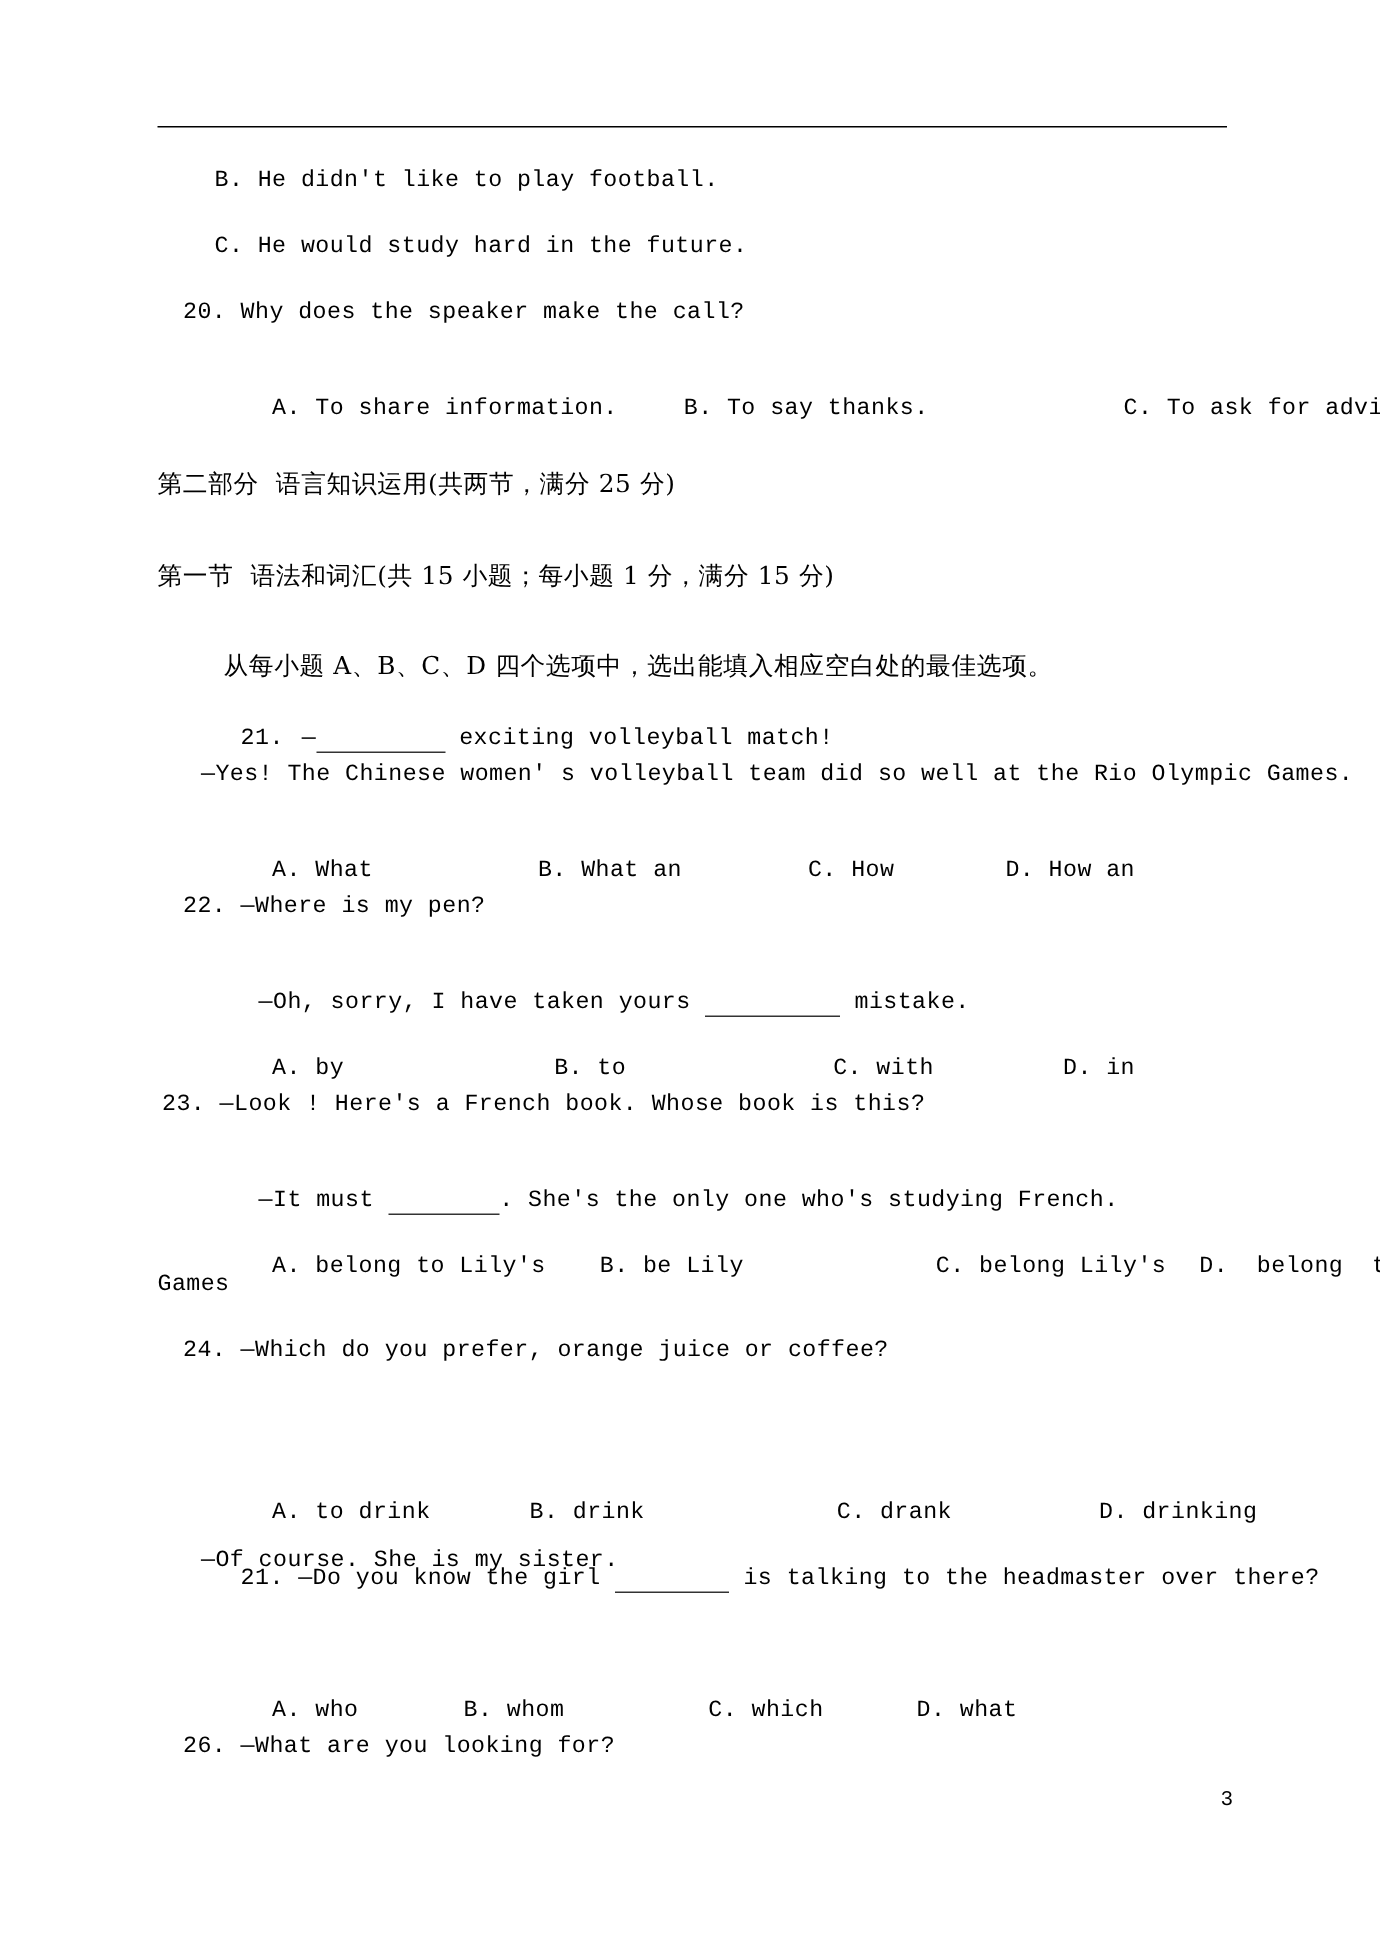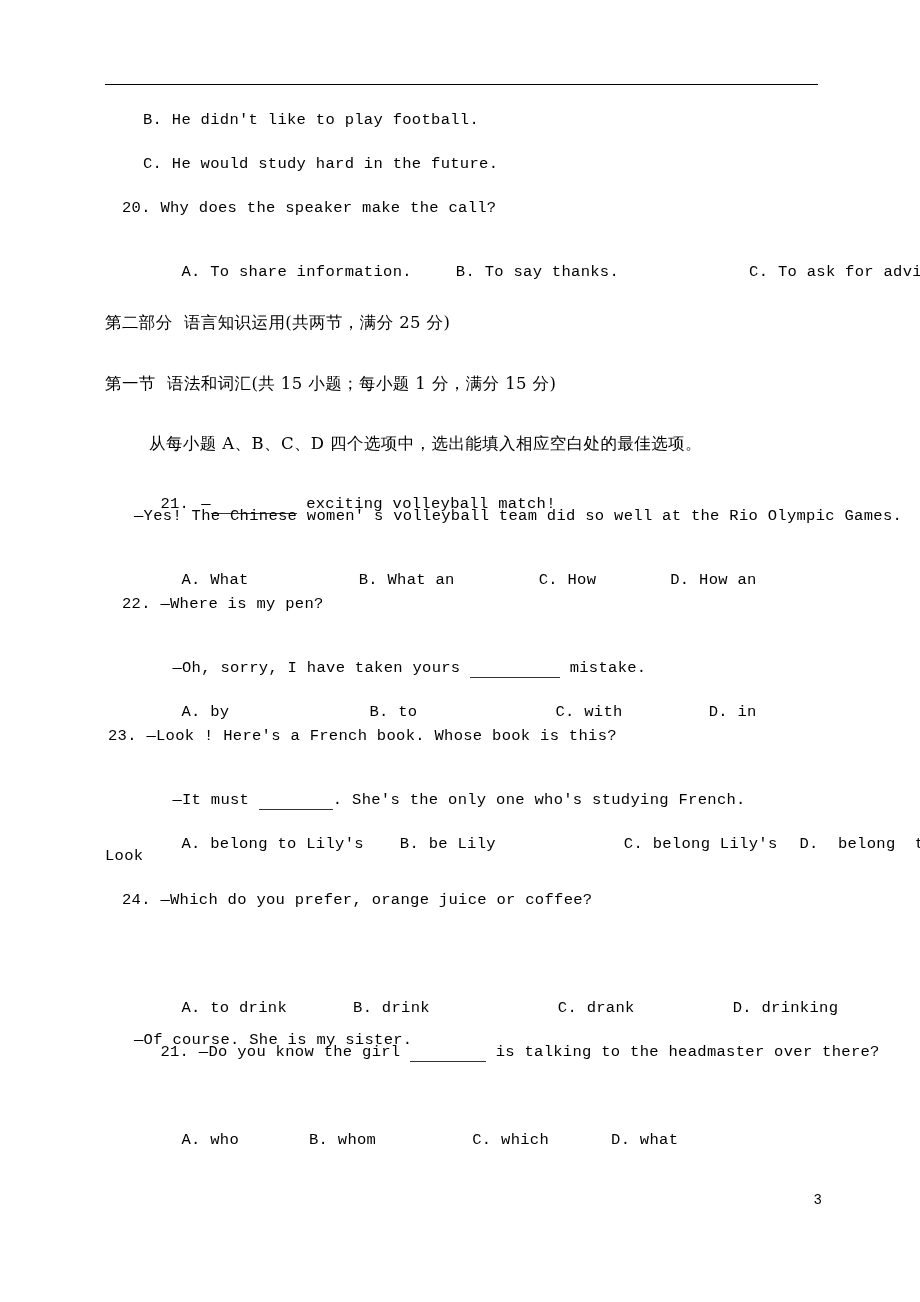--- a/index.html
+++ b/index.html
@@ -96,21 +96,21 @@
   <div class="line" style="left:143px; top:242px;">
     <span>A. To share information.</span><span style="display:inline-block;width:44px;"></span><span>B. To say thanks.</span><span style="display:inline-block;width:130px;"></span><span>C. To ask for advice.</span>
   </div>
 
   <div class="line cn" style="left:105px; top:313px;text-align:right;">第二部分  语言知识运用(共两节，满分 25 分)</div>
 
   <div class="line cn" style="left:105px; top:374px;">第一节  语法和词汇(共 15 小题；每小题 1 分，满分 15 分)</div>
 
   <div class="line cn-sub" style="left:149px; top:418px;margin-top:16px;">从每小题 A、B、C、D 四个选项中，选出能填入相应空白处的最佳选项。</div>
 
-  <div class="line" style="left:122px; top:474px;">
+  <div class="line" style="left:122px; top:462px;">
     <span>21.</span><span style="display:inline-block;width:12px;"></span><span class="dash">—</span><span class="blank w1"></span><span> exciting volleyball match!</span>
   </div>
 
   <div class="line" style="left:134px; top:506px;">—Yes! The Chinese women' s volleyball team did so well at the Rio Olympic Games.</div>
 
   <div class="line" style="left:143px; top:550px;">
     <span>A. What</span><span style="display:inline-block;width:110px;"></span><span>B. What an</span><span style="display:inline-block;width:84px;"></span><span>C. How</span><span style="display:inline-block;width:74px;"></span><span>D. How an</span>
   </div>
 
   <div class="line" style="left:122px; top:594px;">22. —Where is my pen?</div>
@@ -126,35 +126,36 @@
   <div class="line" style="left:108px; top:726px;">23. —Look ! Here's a French book. Whose book is this?</div>
 
   <div class="line" style="left:134px; top:770px;">
     <span>—It must </span><span class="blank w3"></span><span>. She's the only one who's studying French.</span>
   </div>
 
   <div class="line" style="left:143px; top:814px;">
     <span>A. belong to Lily's</span><span style="display:inline-block;width:36px;"></span><span>B. be Lily</span><span style="display:inline-block;width:128px;"></span><span>C. belong Lily's</span><span style="display:inline-block;width:22px;"></span><span>D.  belong  to</span>
   </div>
 
-  <div class="line" style="left:105px; top:846px;">Look</div>
+  <div class="line" style="left:105px; top:846px;">Games</div>
 
   <div class="line" style="left:122px; top:890px;">24. —Which do you prefer, orange juice or coffee?</div>
 
 
   <div class="line" style="left:143px; top:978px;text-align:right;">
     <span>A. to drink</span><span style="display:inline-block;width:66px;"></span><span>B. drink</span><span style="display:inline-block;width:128px;"></span><span>C. drank</span><span style="display:inline-block;width:98px;"></span><span>D. drinking</span>
   </div>
 
   <div class="line" style="left:122px; top:1022px;">
     <span>21. —Do you know the girl </span><span class="blank w5"></span><span> is talking to the headmaster over there?</span>
   </div>
 
   <div class="line" style="left:134px; top:1030px;">—Of course. She is my sister.</div>
 
   <div class="line" style="left:143px; top:1110px;">
     <span>A. who</span><span style="display:inline-block;width:70px;"></span><span>B. whom</span><span style="display:inline-block;width:96px;"></span><span>C. which</span><span style="display:inline-block;width:62px;"></span><span>D. what</span>
   </div>
 
+  <div class="line" style="left:122px; top:1154px;">26. —What are you looking for?</div>
 
   <div class="page-number">3</div>
 
 </div>
 
 </body></html>

